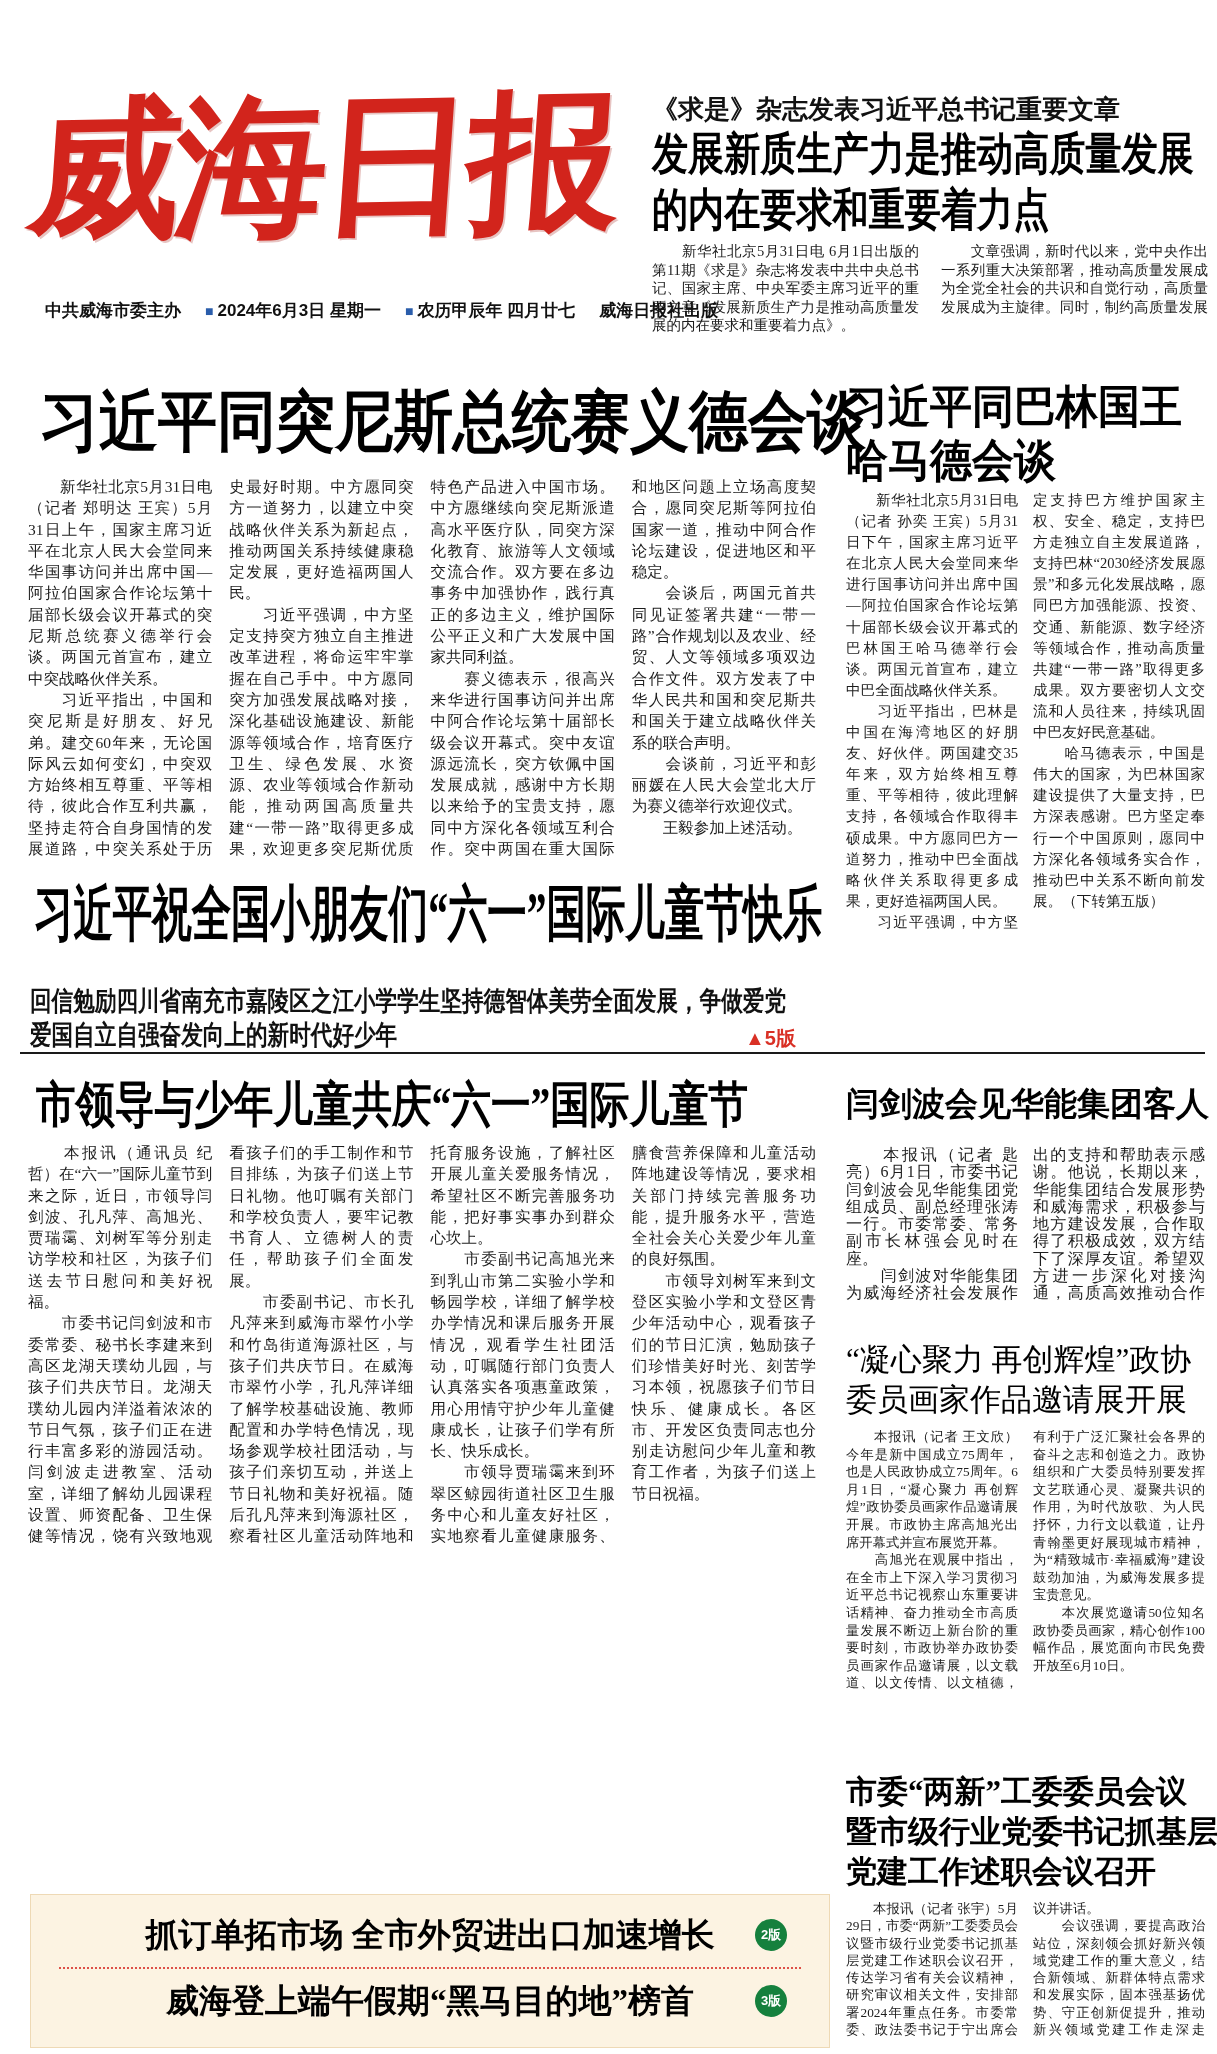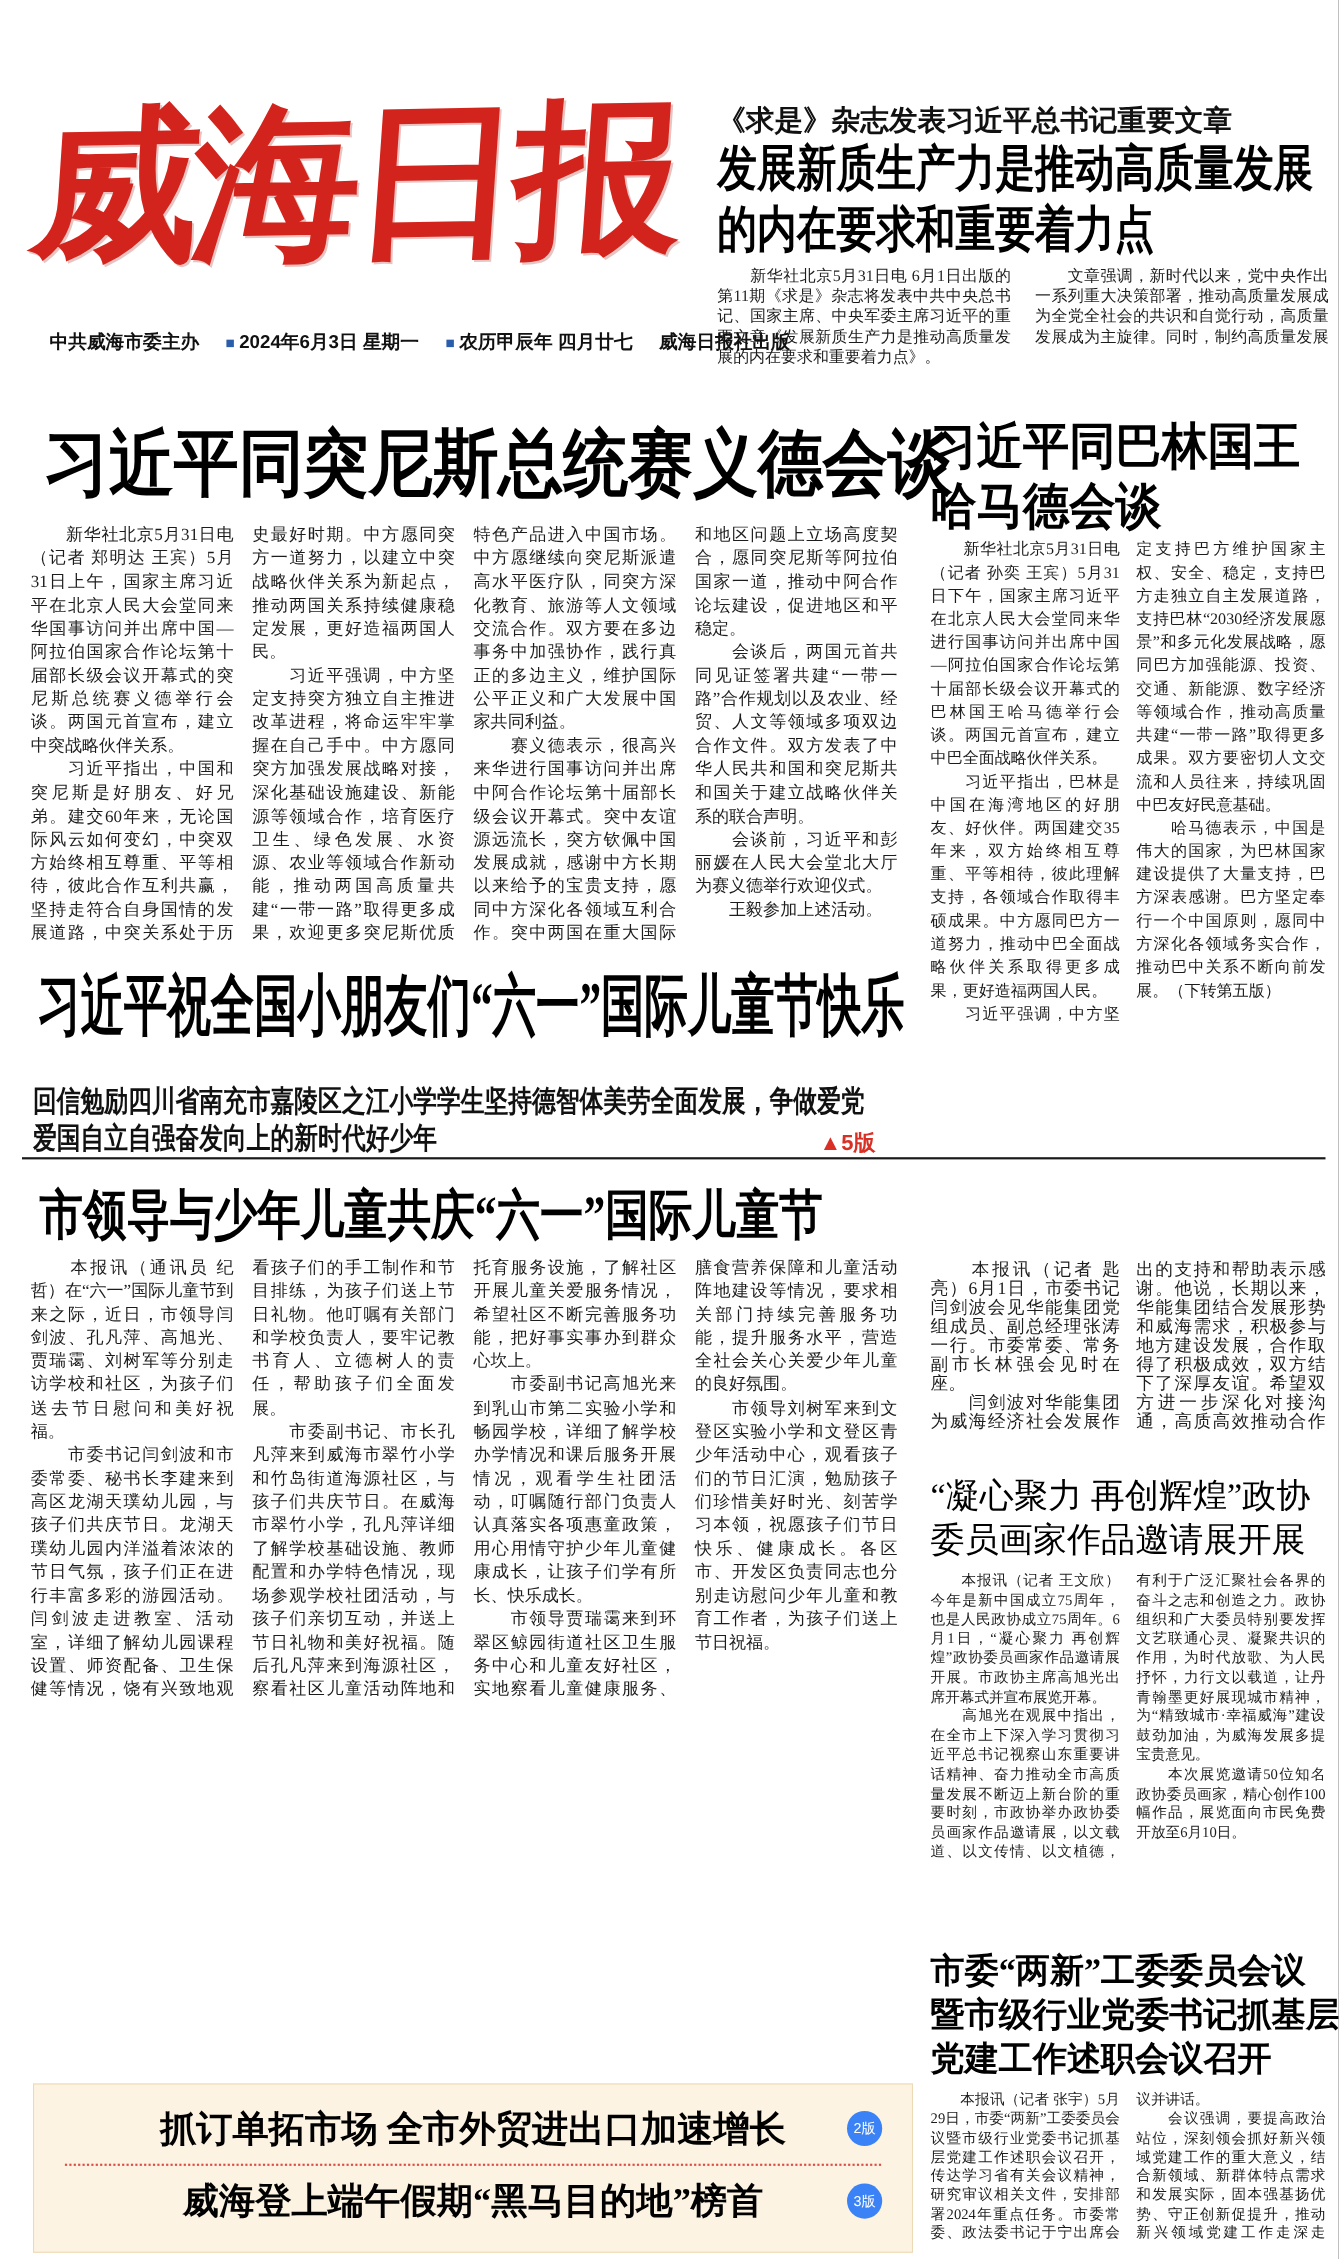--- a/index.html
+++ b/index.html
@@ -77,23 +77,23 @@
                 color:#000; white-space:pre; }
   .liang-body { left:846px; top:1900px; width:359px; height:152px;
                 column-count:2; column-gap:15px; font-size:13.3px; line-height:17.3px; }
 
   
   .banner { left:30px; top:1894px; width:800px; height:154px;
             background:#fcf3e2; border:1px solid #eed9b5; padding:8px 14px; }
   .banner-row { position:relative; height:64px; display:flex; align-items:center; justify-content:center; }
   .banner-title { font-size:33px; font-weight:bold; color:#000; white-space:nowrap;
                   font-family:"Liberation Serif","DejaVu Serif",serif; }
-  .banner-badge { position:absolute; right:13px; top:50%; transform:translateY(-50%);
-                  width:32px; height:32px; border-radius:50%; background:#3b82f6; color:#fff;
-                  font-size:13px; font-weight:normal; display:flex; align-items:center; justify-content:center;
+  .banner-badge { position:absolute; right:28px; top:50%; transform:translateY(-50%);
+                  width:32px; height:32px; border-radius:50%; background:#15803d; color:#fff;
+                  font-size:13px; font-weight:bold; display:flex; align-items:center; justify-content:center;
                   font-family:"Liberation Sans","DejaVu Sans",sans-serif; }
   .banner-dots { border-top:2px dotted #dd5048; margin:0 14px; }
 </style>
 </head>
 <body>
 
 <div id="page">
 
   <div class="abs logo">威海日报</div>
 
@@ -137,20 +137,21 @@
   <div class="abs rule-h"></div>
 
   <div class="abs city-head">市领导与少年儿童共庆“六一”国际儿童节</div>
   <div class="abs city-body body-text">　　本报讯（通讯员 纪哲）在“六一”国际儿童节到来之际，近日，市领导闫剑波、孔凡萍、高旭光、贾瑞霭、刘树军等分别走访学校和社区，为孩子们送去节日慰问和美好祝福。
 　　市委书记闫剑波和市委常委、秘书长李建来到高区龙湖天璞幼儿园，与孩子们共庆节日。龙湖天璞幼儿园内洋溢着浓浓的节日气氛，孩子们正在进行丰富多彩的游园活动。闫剑波走进教室、活动室，详细了解幼儿园课程设置、师资配备、卫生保健等情况，饶有兴致地观看孩子们的手工制作和节目排练，为孩子们送上节日礼物。他叮嘱有关部门和学校负责人，要牢记教书育人、立德树人的责任，帮助孩子们全面发展。
 　　市委副书记、市长孔凡萍来到威海市翠竹小学和竹岛街道海源社区，与孩子们共庆节日。在威海市翠竹小学，孔凡萍详细了解学校基础设施、教师配置和办学特色情况，现场参观学校社团活动，与孩子们亲切互动，并送上节日礼物和美好祝福。随后孔凡萍来到海源社区，察看社区儿童活动阵地和托育服务设施，了解社区开展儿童关爱服务情况，希望社区不断完善服务功能，把好事实事办到群众心坎上。
 　　市委副书记高旭光来到乳山市第二实验小学和畅园学校，详细了解学校办学情况和课后服务开展情况，观看学生社团活动，叮嘱随行部门负责人认真落实各项惠童政策，用心用情守护少年儿童健康成长，让孩子们学有所长、快乐成长。
 　　市领导贾瑞霭来到环翠区鲸园街道社区卫生服务中心和儿童友好社区，实地察看儿童健康服务、膳食营养保障和儿童活动阵地建设等情况，要求相关部门持续完善服务功能，提升服务水平，营造全社会关心关爱少年儿童的良好氛围。
 　　市领导刘树军来到文登区实验小学和文登区青少年活动中心，观看孩子们的节日汇演，勉励孩子们珍惜美好时光、刻苦学习本领，祝愿孩子们节日快乐、健康成长。各区市、开发区负责同志也分别走访慰问少年儿童和教育工作者，为孩子们送上节日祝福。</div>
 
+  <div class="abs yan-head">闫剑波会见华能集团客人</div>
   <div class="abs yan-body body-text">　　本报讯（记者 匙亮）6月1日，市委书记闫剑波会见华能集团党组成员、副总经理张涛一行。市委常委、常务副市长林强会见时在座。
 　　闫剑波对华能集团为威海经济社会发展作出的支持和帮助表示感谢。他说，长期以来，华能集团结合发展形势和威海需求，积极参与地方建设发展，合作取得了积极成效，双方结下了深厚友谊。希望双方进一步深化对接沟通，高质高效推动合作项目，持续拓展合作广度和深度，努力实现优势互补、互利共赢。威海将提供一流服务，为企业在威发展营造最优环境。
 　　张涛表示，将加快项目落地实施，积极拓展合作领域，共同推动威海新能源产业转型升级，为城市高质量发展贡献更大力量。</div>
 
   <div class="abs ning-head">“凝心聚力 再创辉煌”政协
 委员画家作品邀请展开展</div>
   <div class="abs ning-body body-text">　　本报讯（记者 王文欣）今年是新中国成立75周年，也是人民政协成立75周年。6月1日，“凝心聚力 再创辉煌”政协委员画家作品邀请展开展。市政协主席高旭光出席开幕式并宣布展览开幕。
 　　高旭光在观展中指出，在全市上下深入学习贯彻习近平总书记视察山东重要讲话精神、奋力推动全市高质量发展不断迈上新台阶的重要时刻，市政协举办政协委员画家作品邀请展，以文载道、以文传情、以文植德，有利于广泛汇聚社会各界的奋斗之志和创造之力。政协组织和广大委员特别要发挥文艺联通心灵、凝聚共识的作用，为时代放歌、为人民抒怀，力行文以载道，让丹青翰墨更好展现城市精神，为“精致城市·幸福威海”建设鼓劲加油，为威海发展多提宝贵意见。
 　　本次展览邀请50位知名政协委员画家，精心创作100幅作品，展览面向市民免费开放至6月10日。</div>
 

